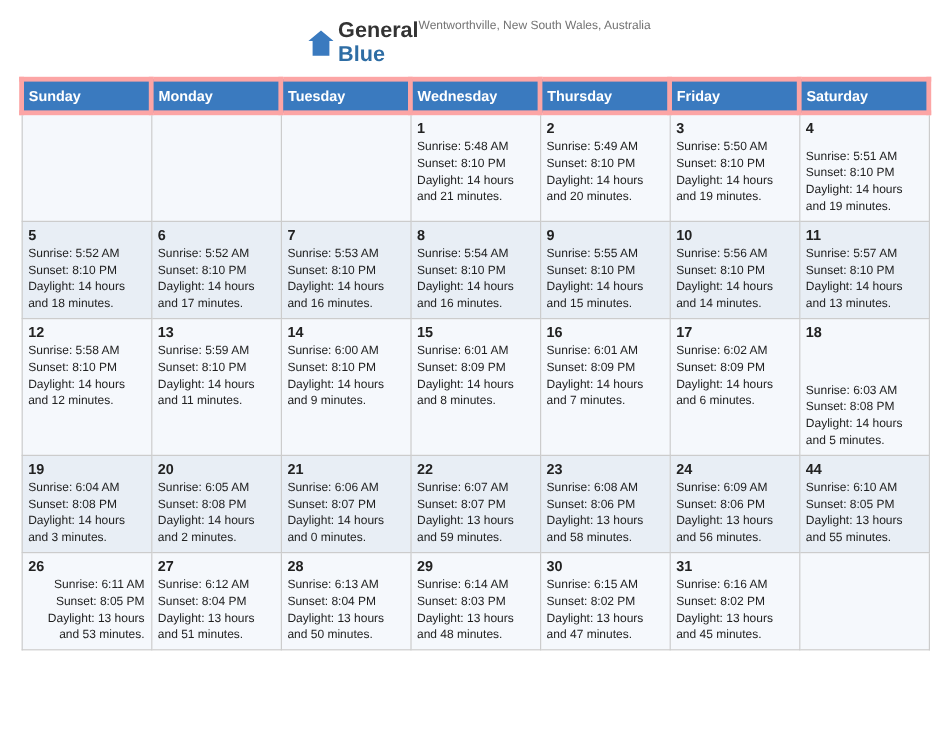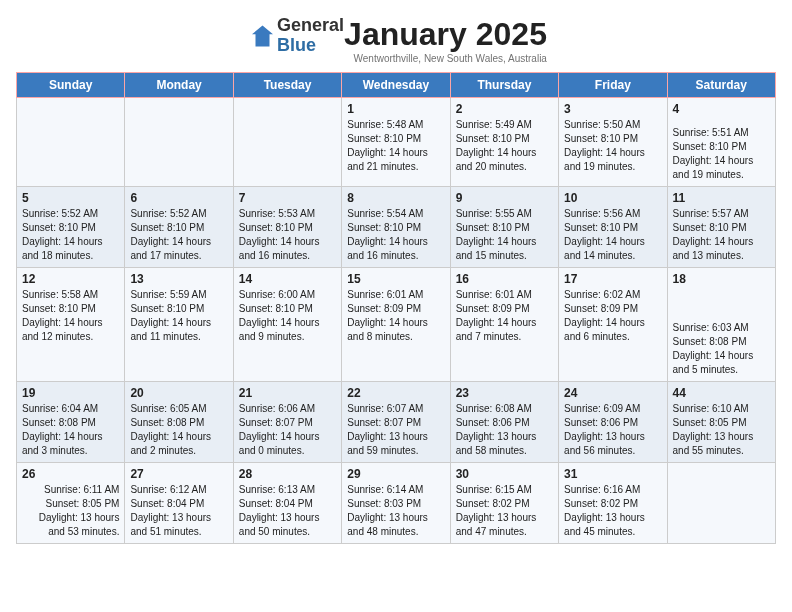--- a/index.html
+++ b/index.html
@@ -48,22 +48,22 @@
       width: 100%;
       border-collapse: collapse;
       table-layout: fixed;
     }
     thead tr th {
       background-color: #3a7abf;
       color: #fff;
       font-size: 12px;
       font-weight: bold;
       padding: 5px 4px;
-      text-align: center;
-      border: 1px solid #fca5a5;
+      text-align: left;
+      border: 4px solid #fca5a5;
     }
     tbody tr td {
       vertical-align: top;
       border: 1px solid #ccc;
       padding: 4px 5px;
       font-size: 10.5px;
       color: #222;
       height: 80px;
     }
     tbody tr:nth-child(odd) td {
@@ -91,21 +91,20 @@
   <div class="logo">
     <svg class="logo-icon" viewBox="0 0 32 32">
       <polygon points="20,4 32,14 28,14 28,28 12,28 12,14 8,14" fill="#3a7abf"></polygon>
     </svg>
     <div class="logo-text">
       <span class="logo-general">General</span><br>
       <span class="logo-blue">Blue</span>
     </div>
   </div>
   <div class="title-block">
-    <div class="month-title">January 2025</div>
     <div class="location">Wentworthville, New South Wales, Australia</div>
   </div>
 </div>
 
 <table>
   <thead>
     <tr>
     <th>Sunday</th>
         <th>Monday</th>
         <th>Tuesday</th>

